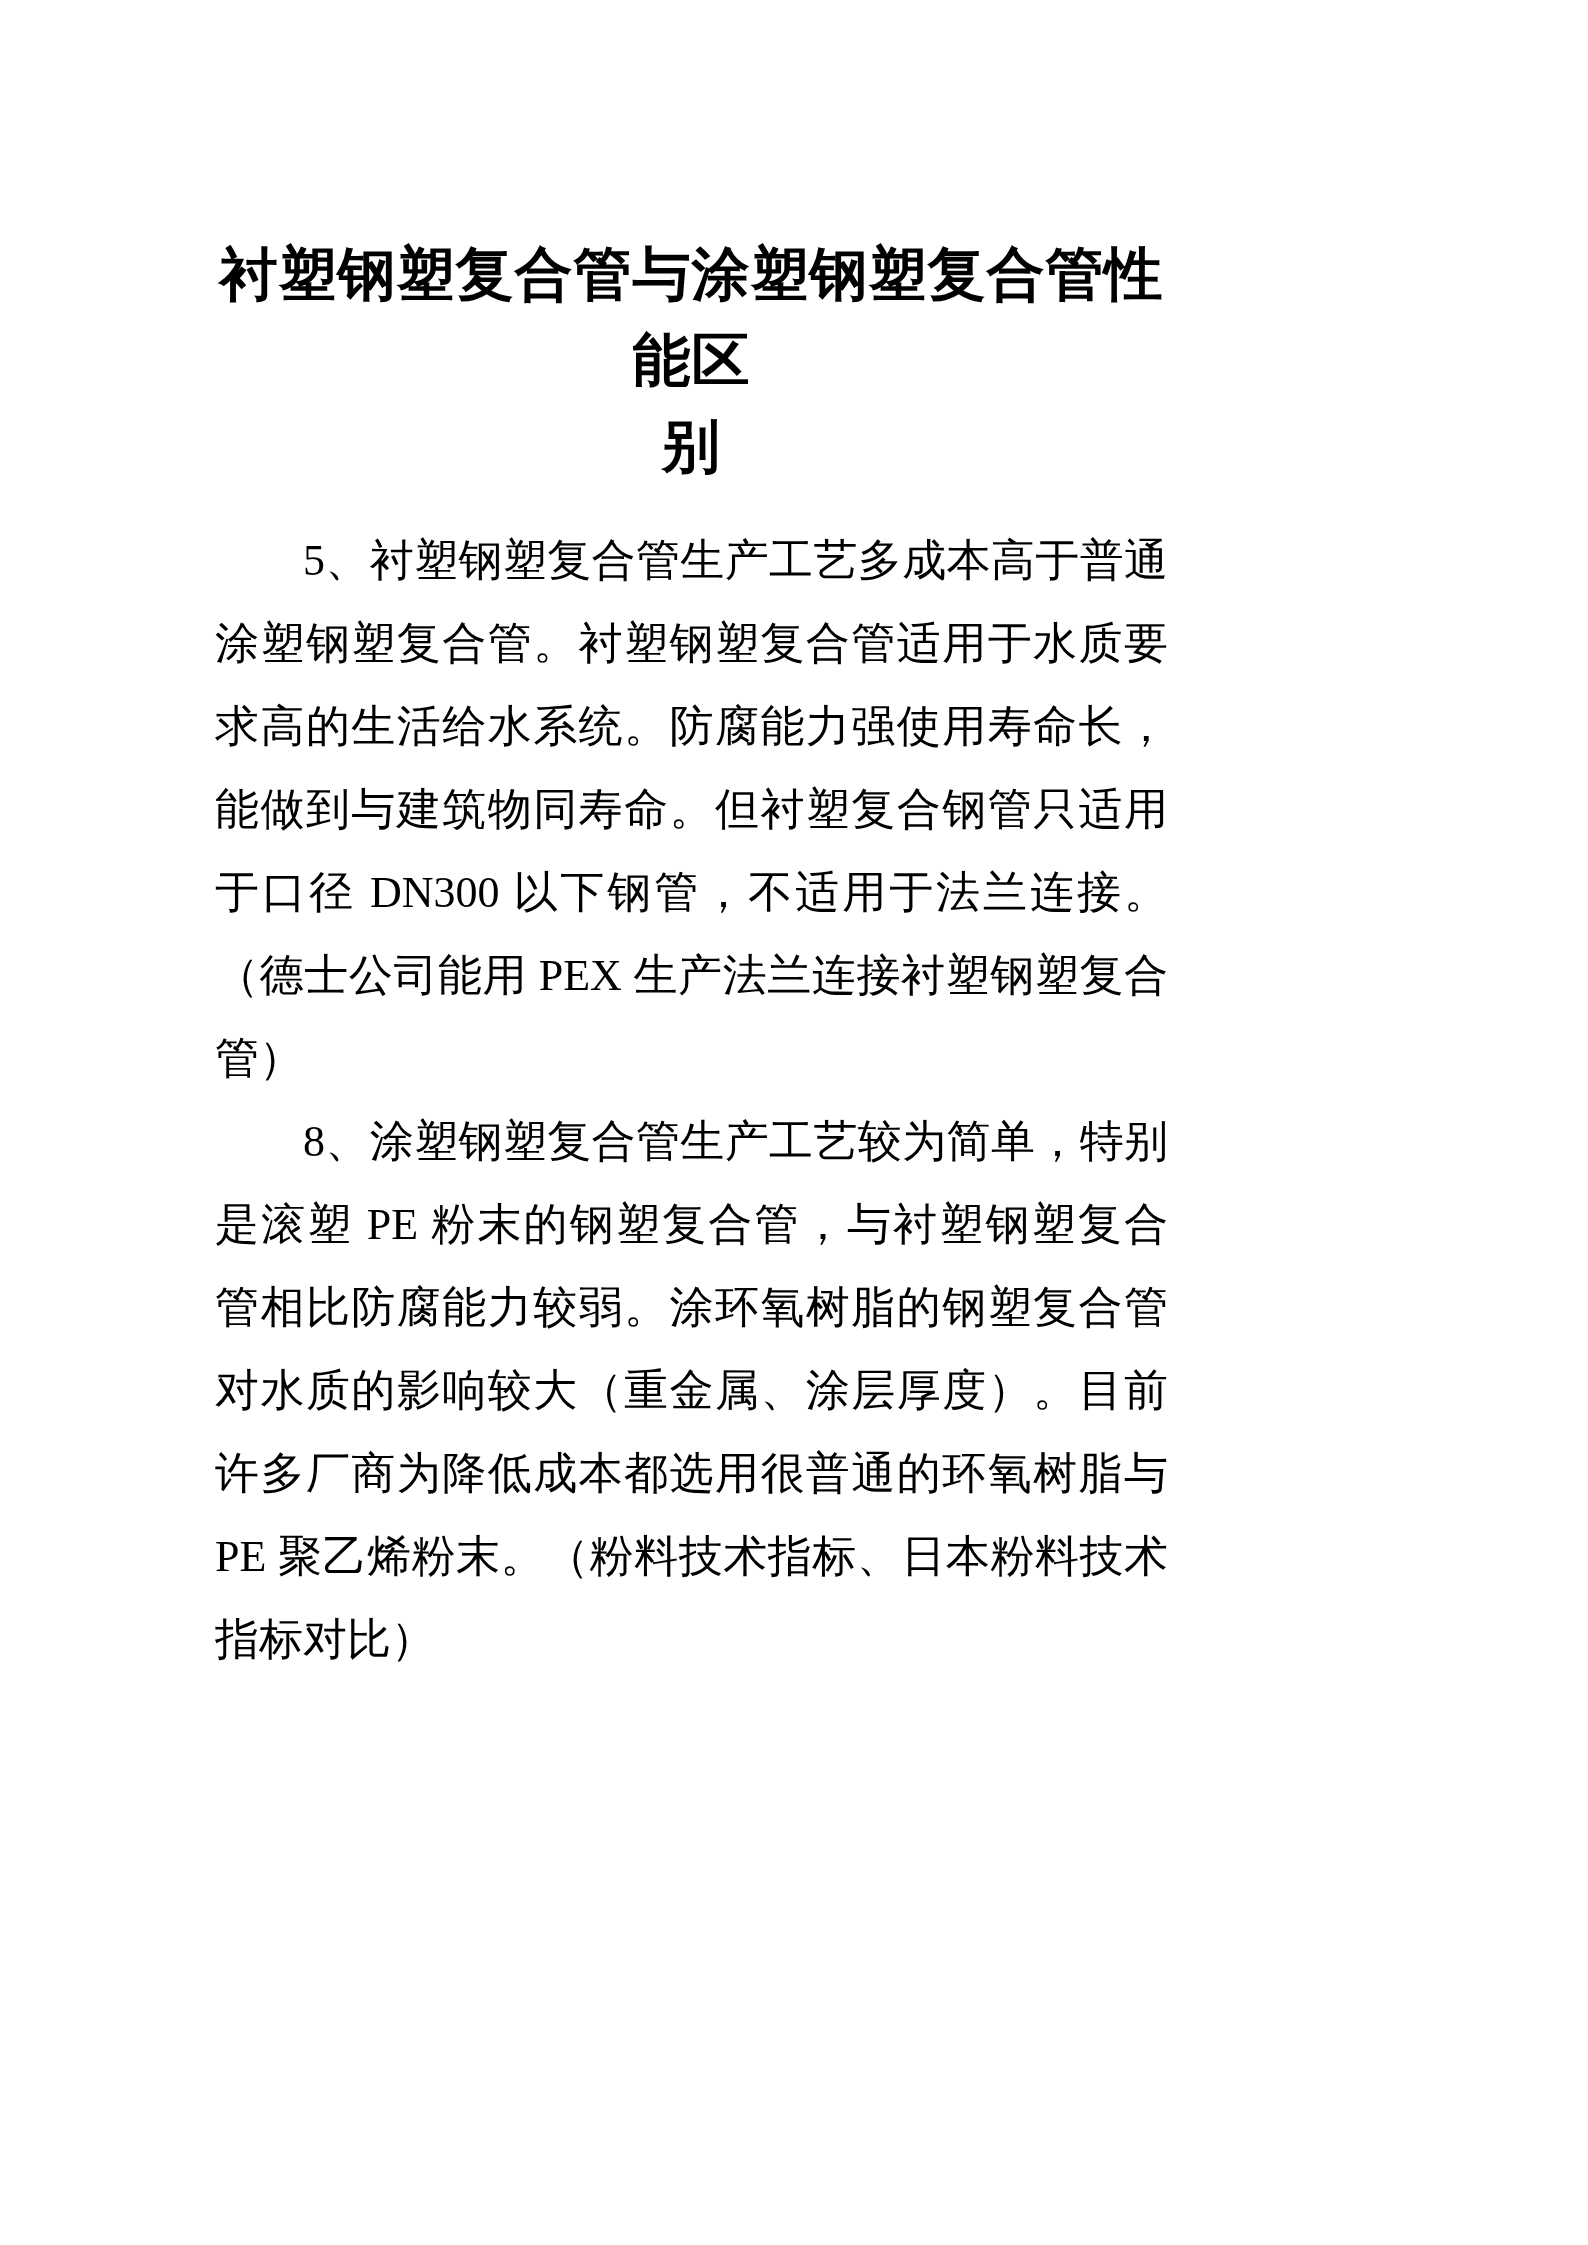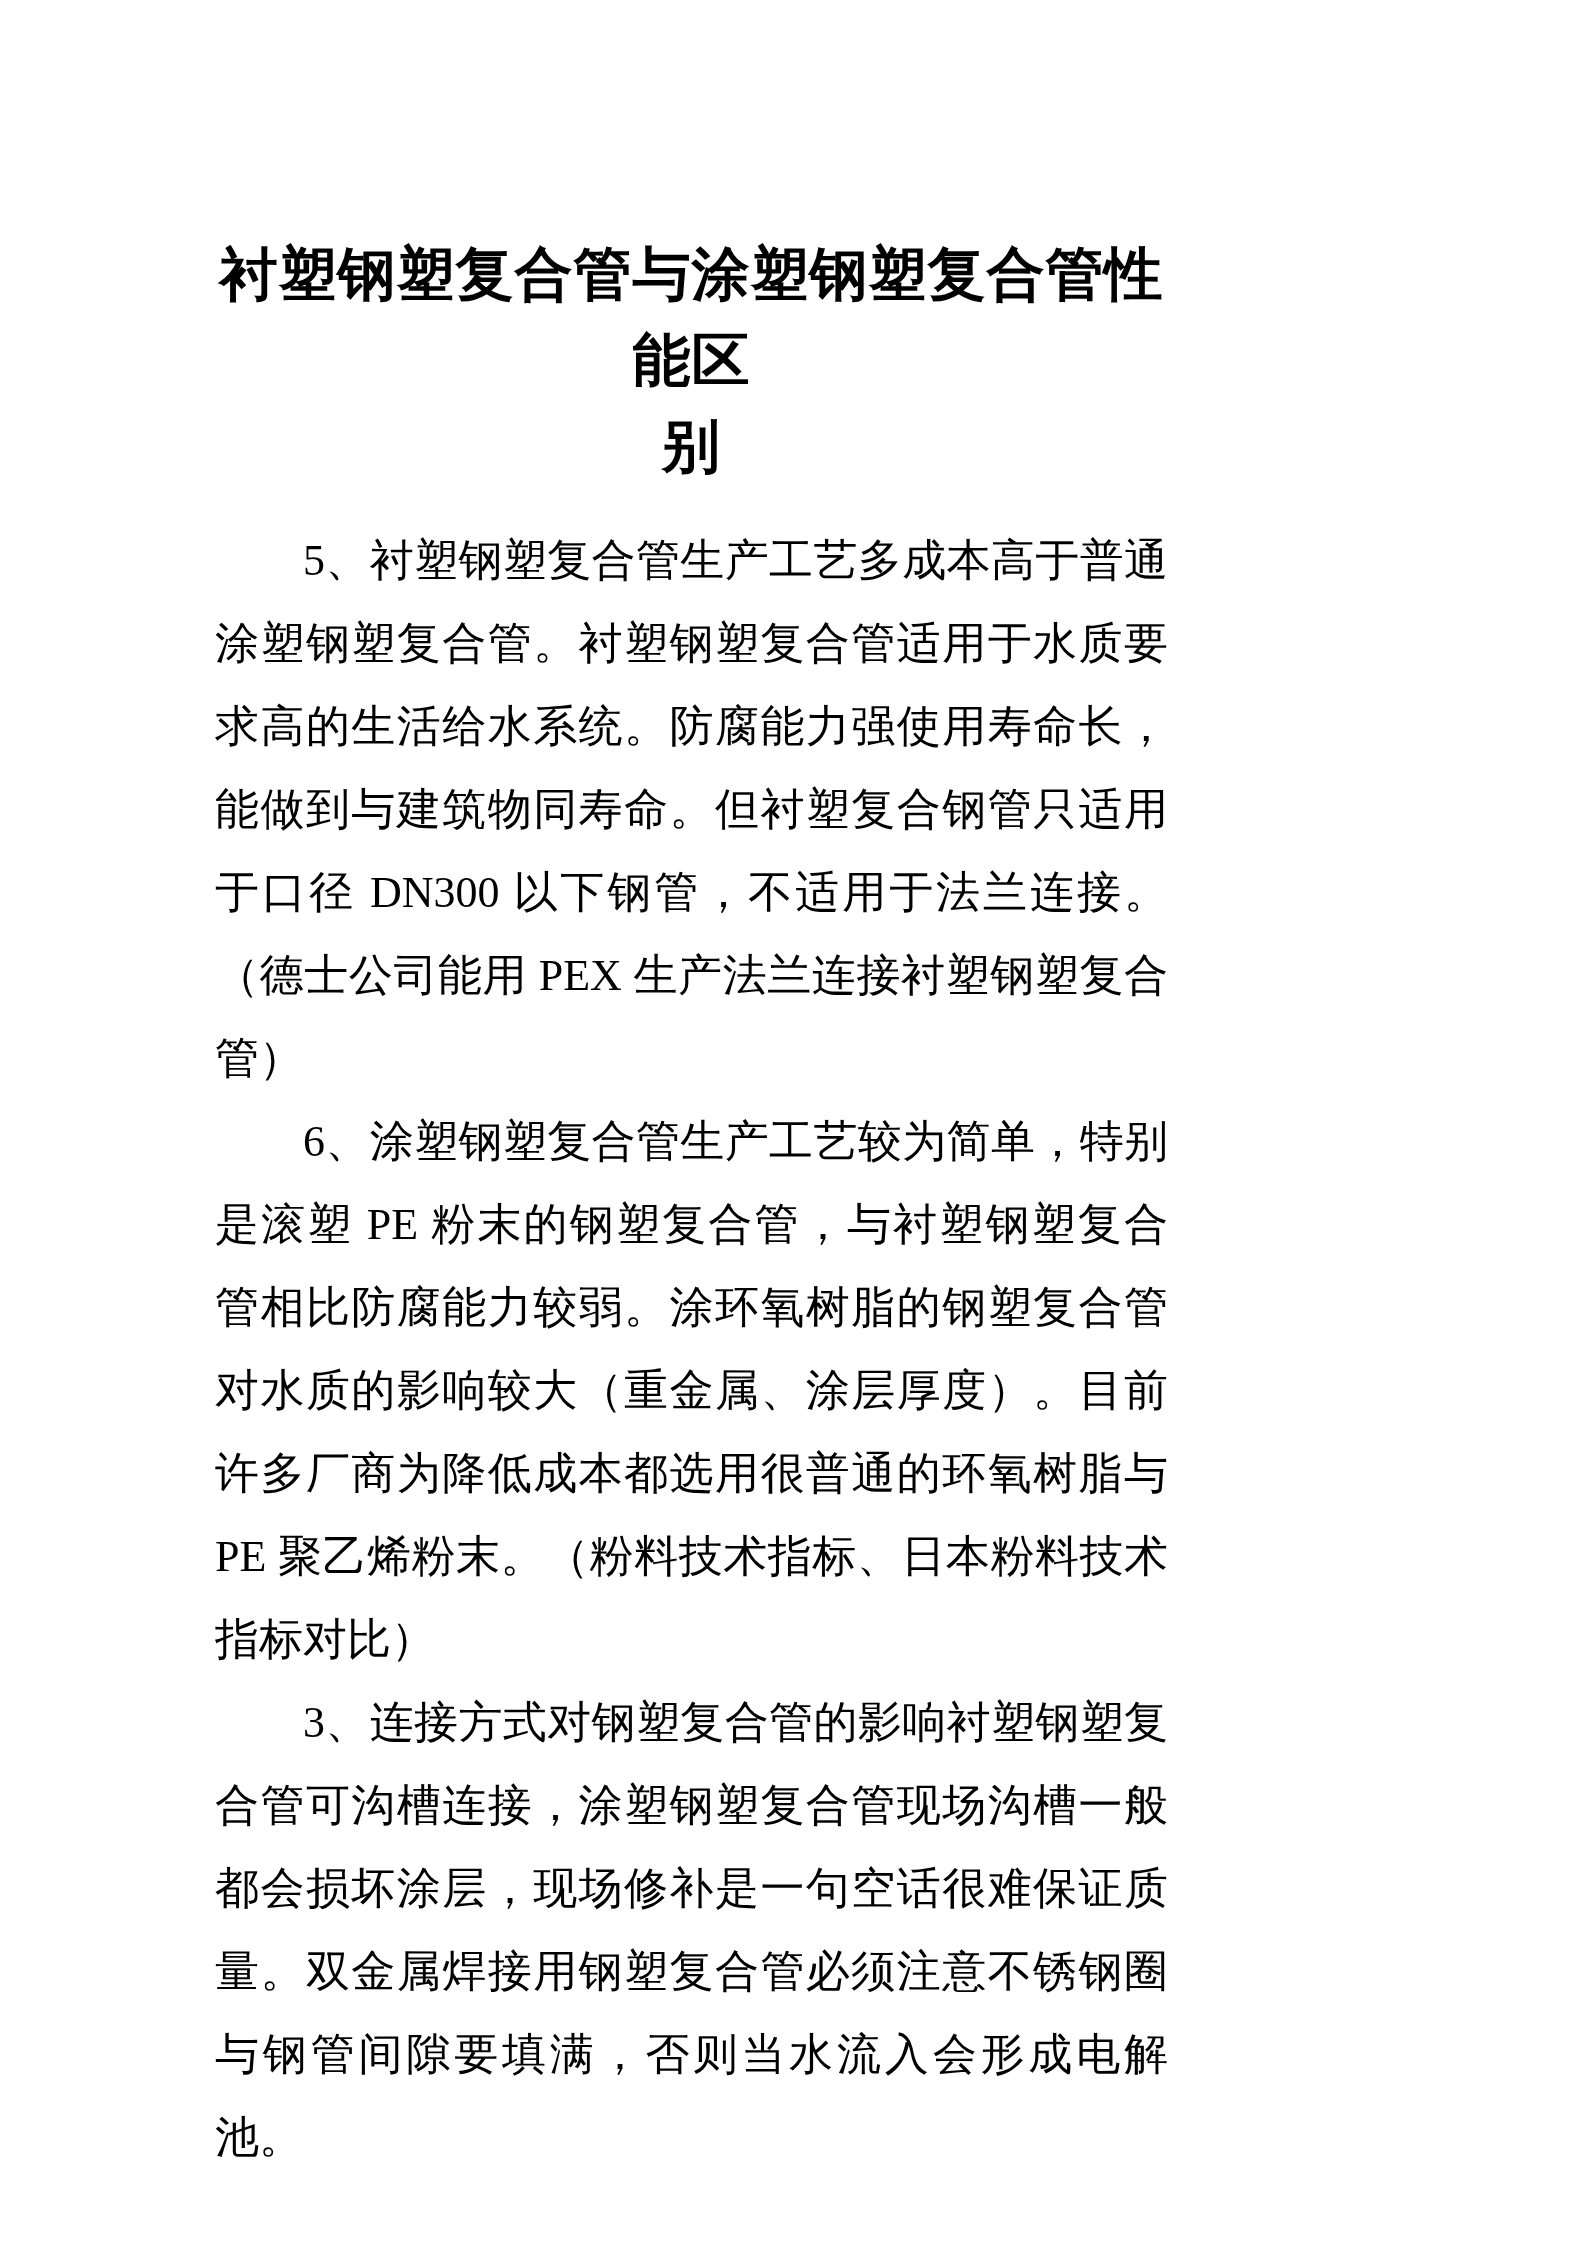--- a/index.html
+++ b/index.html
@@ -47,17 +47,16 @@
 
 <div class="page">
 
   <h1 class="doc-title">
     <span class="title-line">衬塑钢塑复合管与涂塑钢塑复合管性能区</span>
     <span class="title-line">别</span>
   </h1>
 
   <div class="doc-body">
     <p>5、衬塑钢塑复合管生产工艺多成本高于普通涂塑钢塑复合管。衬塑钢塑复合管适用于水质要求高的生活给水系统。防腐能力强使用寿命长，能做到与建筑物同寿命。但衬塑复合钢管只适用于口径 DN300 以下钢管，不适用于法兰连接。（德士公司能用 PEX 生产法兰连接衬塑钢塑复合管）</p>
-    <p>6、涂塑钢塑复合管生产工艺较为简单，特别是滚塑 PE 粉末的钢塑复合管，与衬塑钢塑复合管相比防腐能力较弱。涂环氧树脂的钢塑复合管对水质的影响较大（重金属、涂层厚度）。目前许多厂商为降低成本都选用很普通的环氧树脂与 PE 聚乙烯粉末。（粉料技术指标、日本粉料技术指标对比）</p>
-    <p>3、连接方式对钢塑复合管的影响衬塑钢塑复合管可沟槽连接，涂塑钢塑复合管现场沟槽一般都会损坏涂层，现场修补是一句空话很难保证质量。双金属焊接用钢塑复合管必须注意不锈钢圈与钢管间隙要填满，否则当水流入会形成电解池。</p>
+    <p>8、涂塑钢塑复合管生产工艺较为简单，特别是滚塑 PE 粉末的钢塑复合管，与衬塑钢塑复合管相比防腐能力较弱。涂环氧树脂的钢塑复合管对水质的影响较大（重金属、涂层厚度）。目前许多厂商为降低成本都选用很普通的环氧树脂与 PE 聚乙烯粉末。（粉料技术指标、日本粉料技术指标对比）</p>
   </div>
 
 </div>
 
 </body></html>

